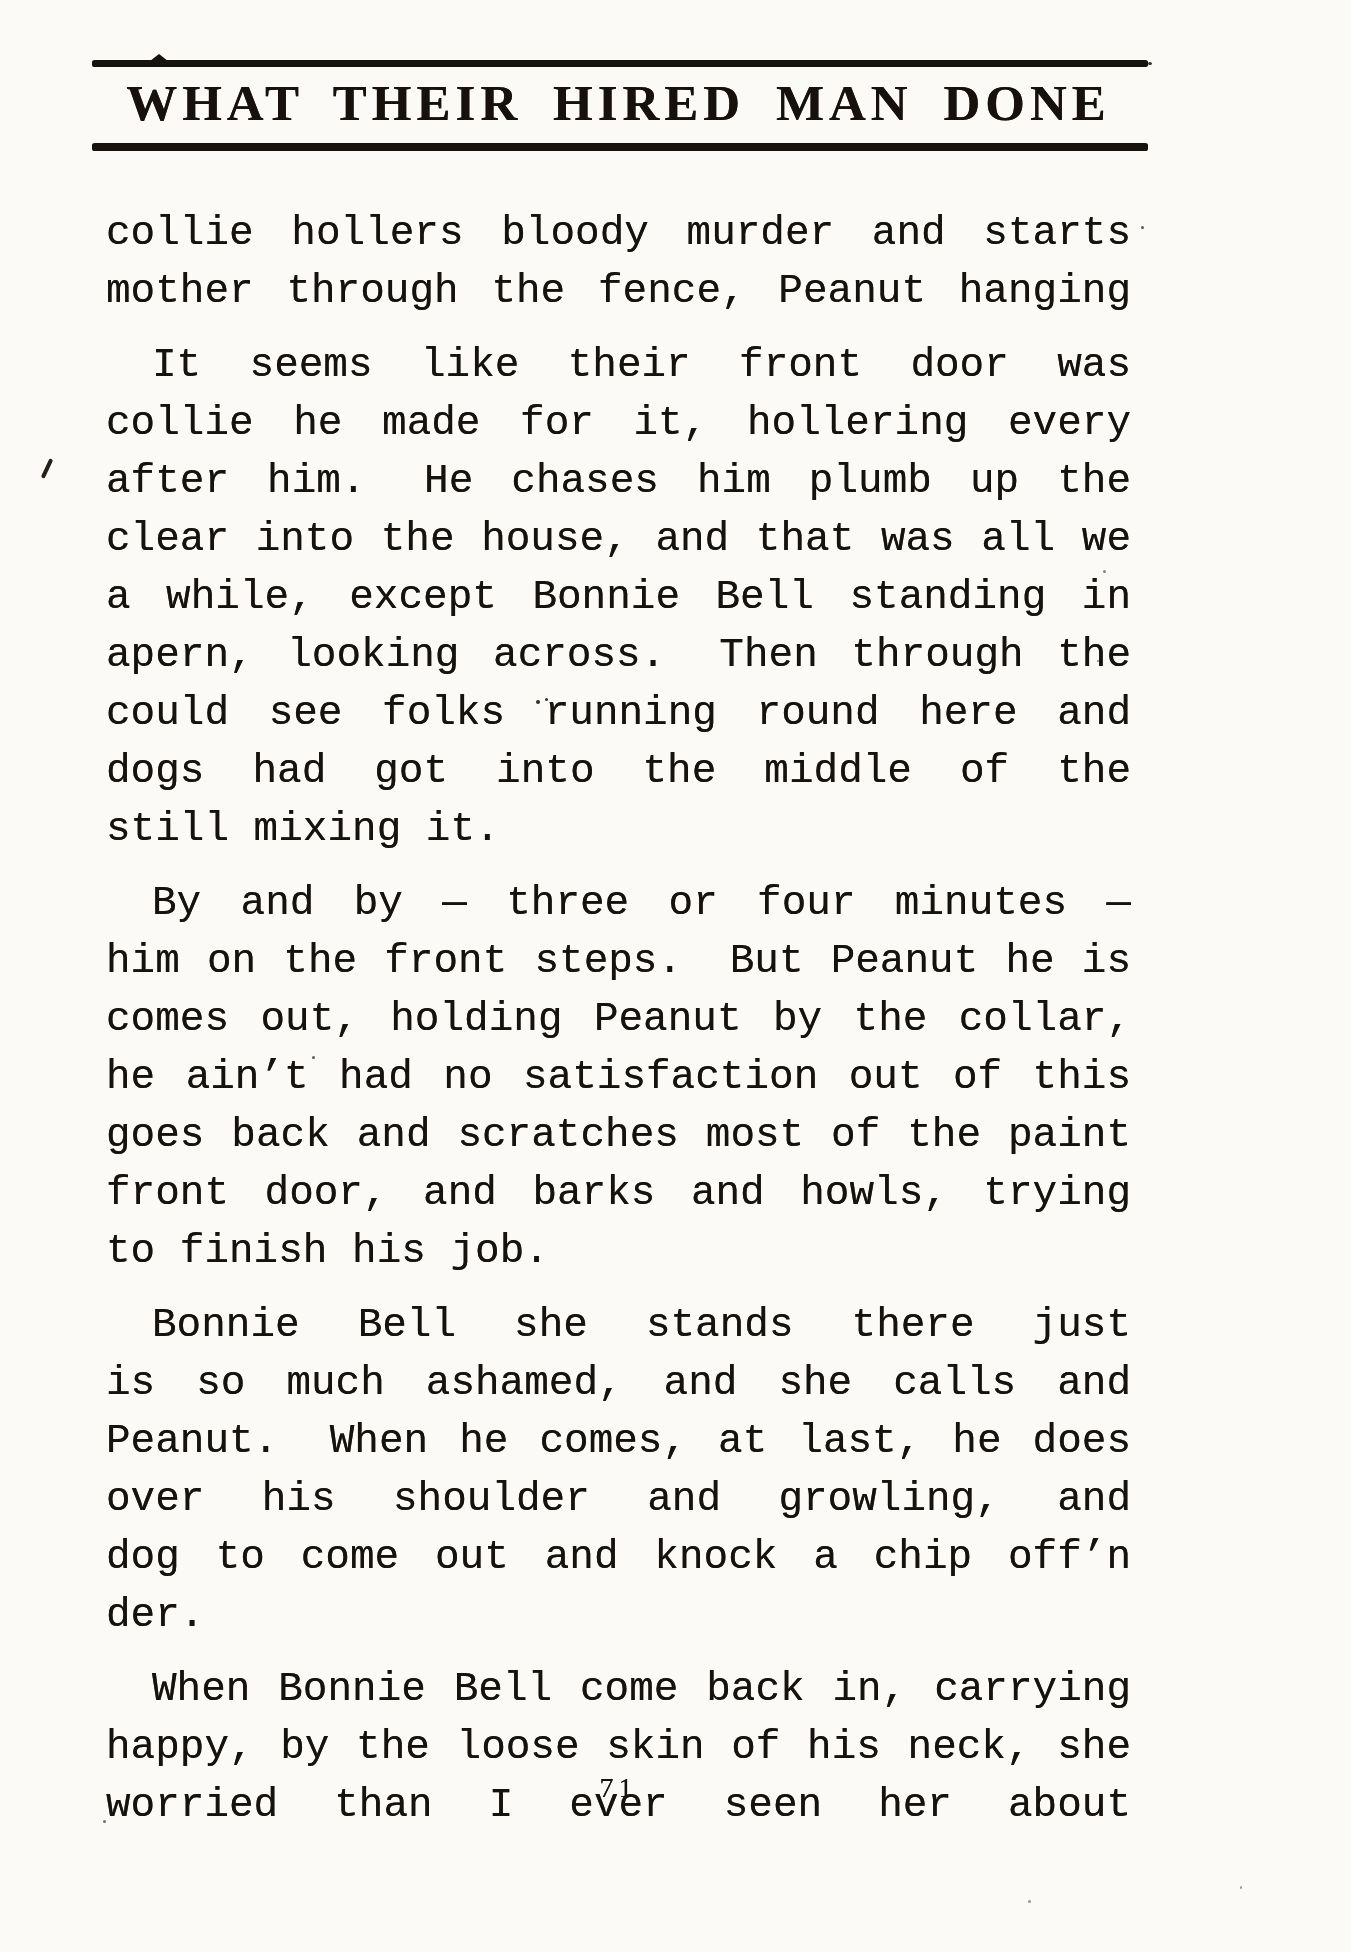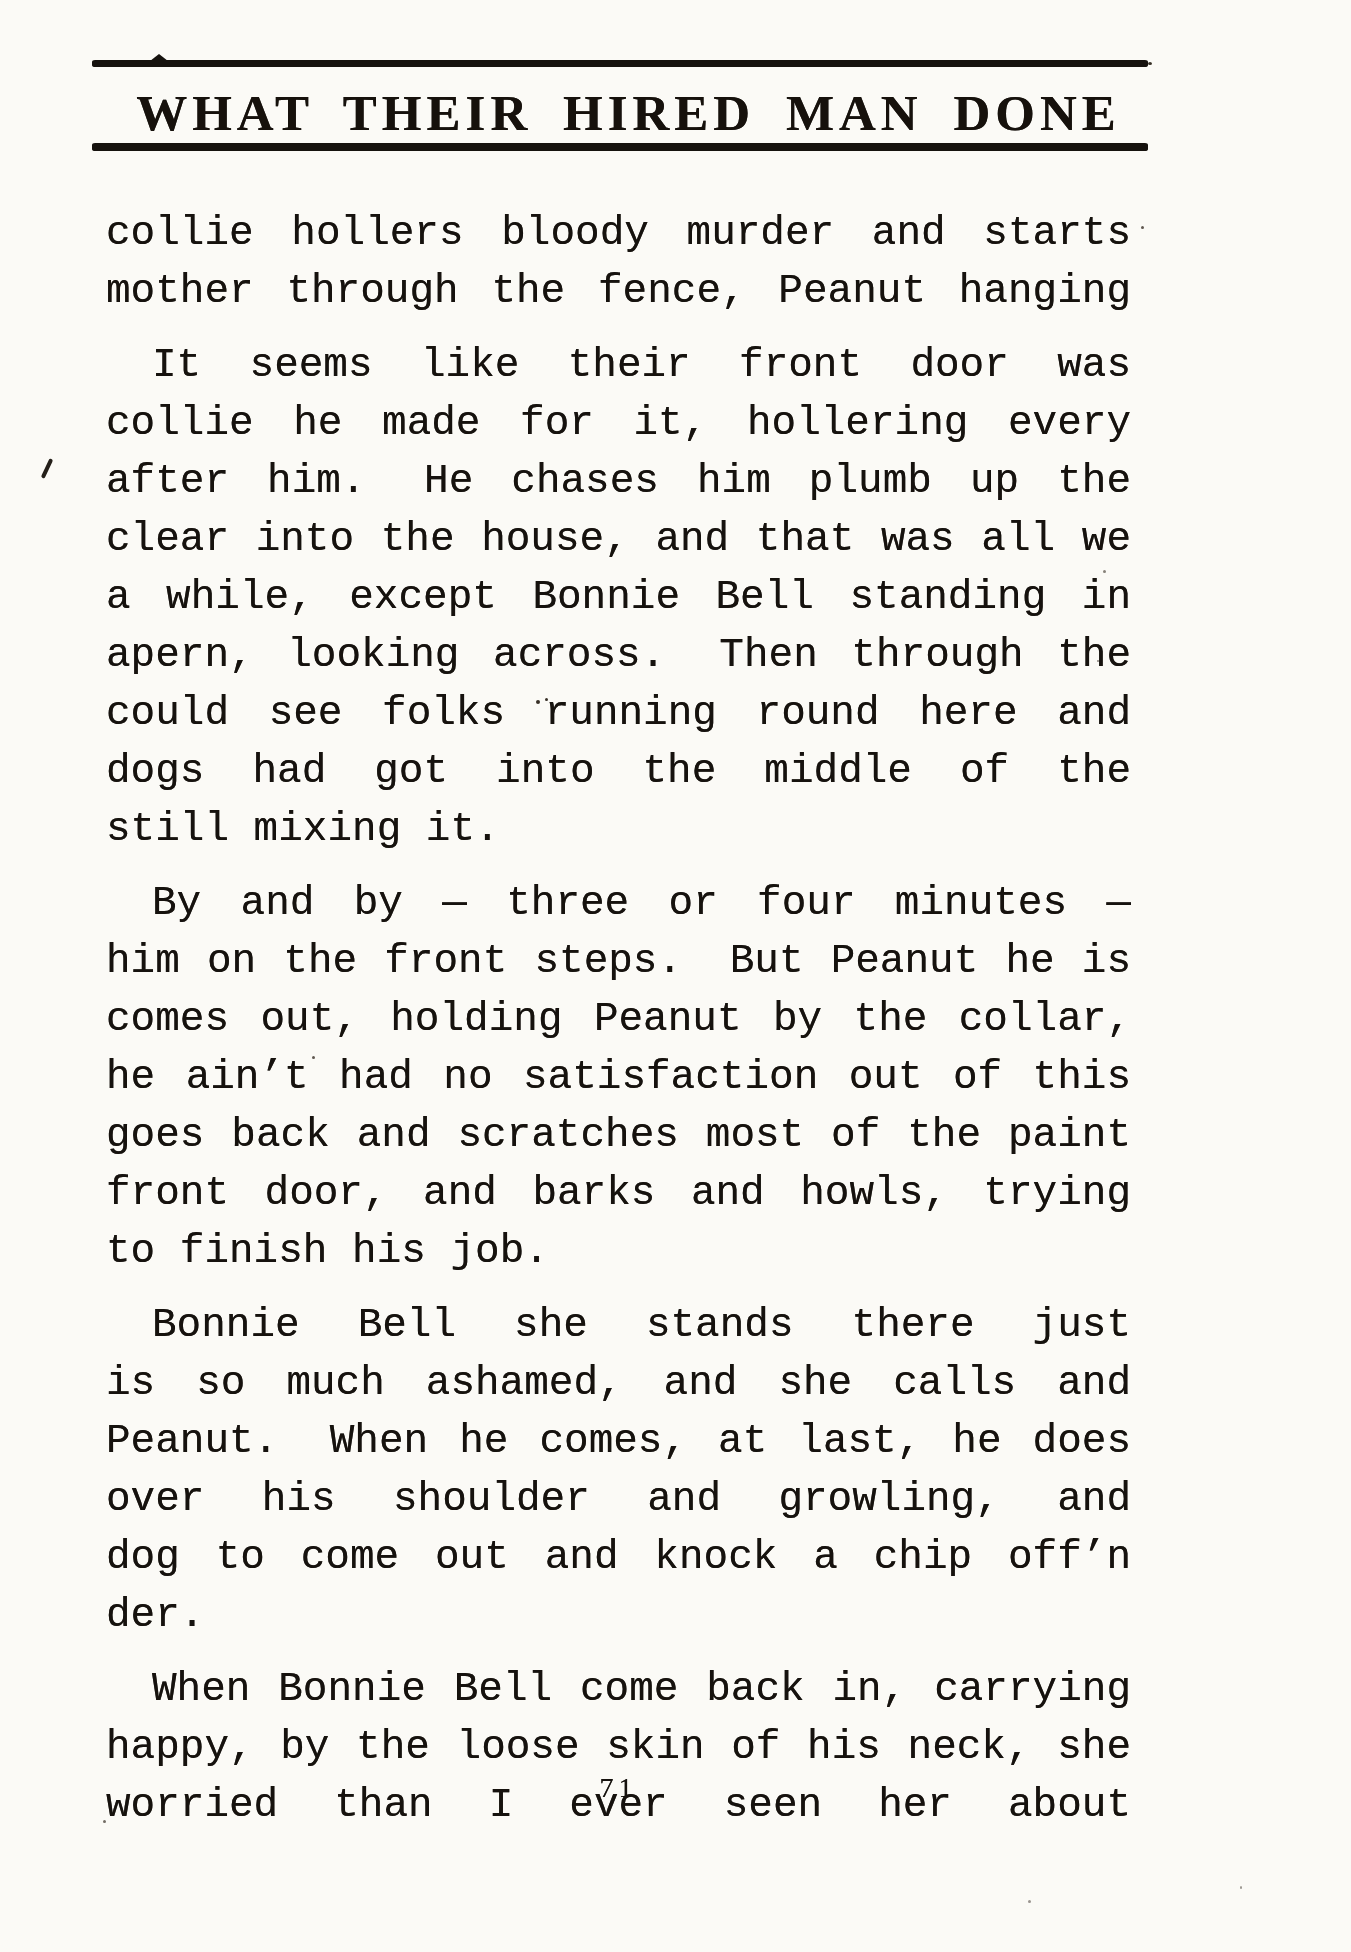--- a/index.html
+++ b/index.html
@@ -36,21 +36,21 @@
     border-left: 9px solid transparent;
     border-right: 9px solid transparent;
     border-bottom: 7px solid #16120e;
   }
   .rule-bottom { top: 143px; height: 8px; }
   .running-title {
     position: absolute;
     left: 90px;
     top: 78px;
     width: 1057px;
-    margin: 10px;
+    margin: 0;
     text-align: center;
     font-size: 51px;
     line-height: 51px;
     font-weight: bold;
     letter-spacing: 5px;
     word-spacing: 13px;
     white-space: nowrap;
     color: #16110c;
     text-shadow: 0 0 0.6px rgba(18, 14, 10, 0.8);
   }

